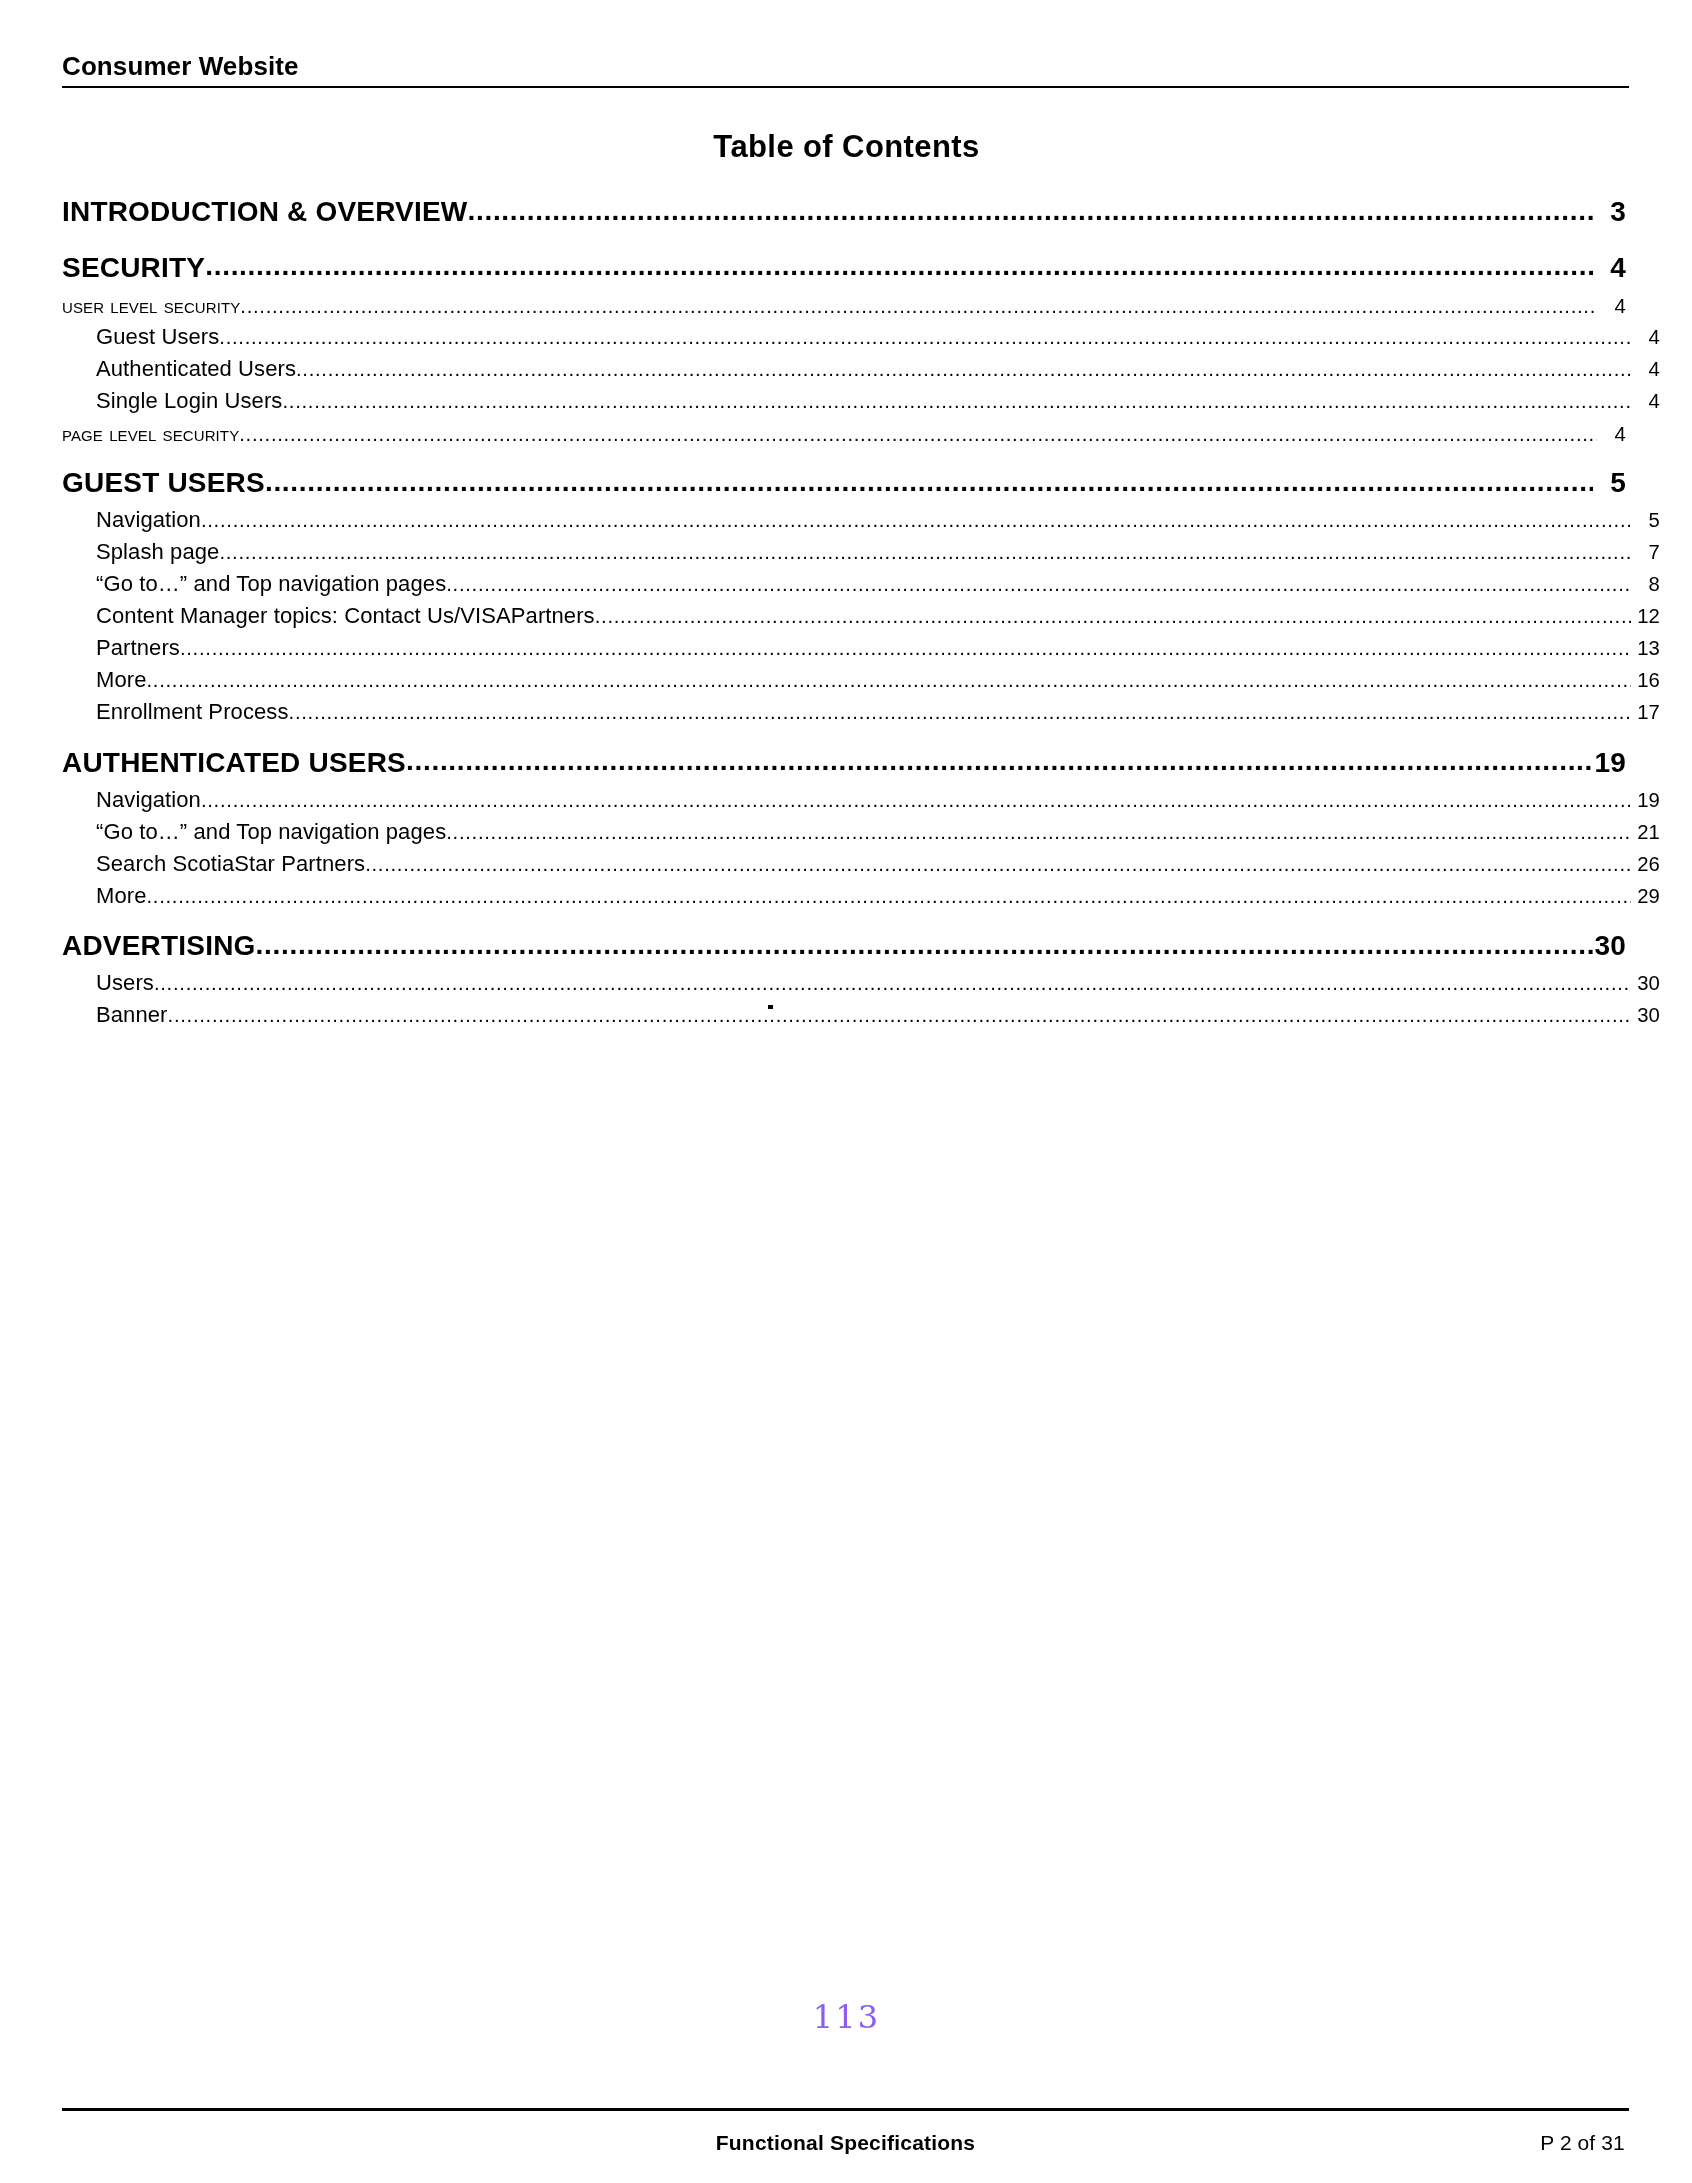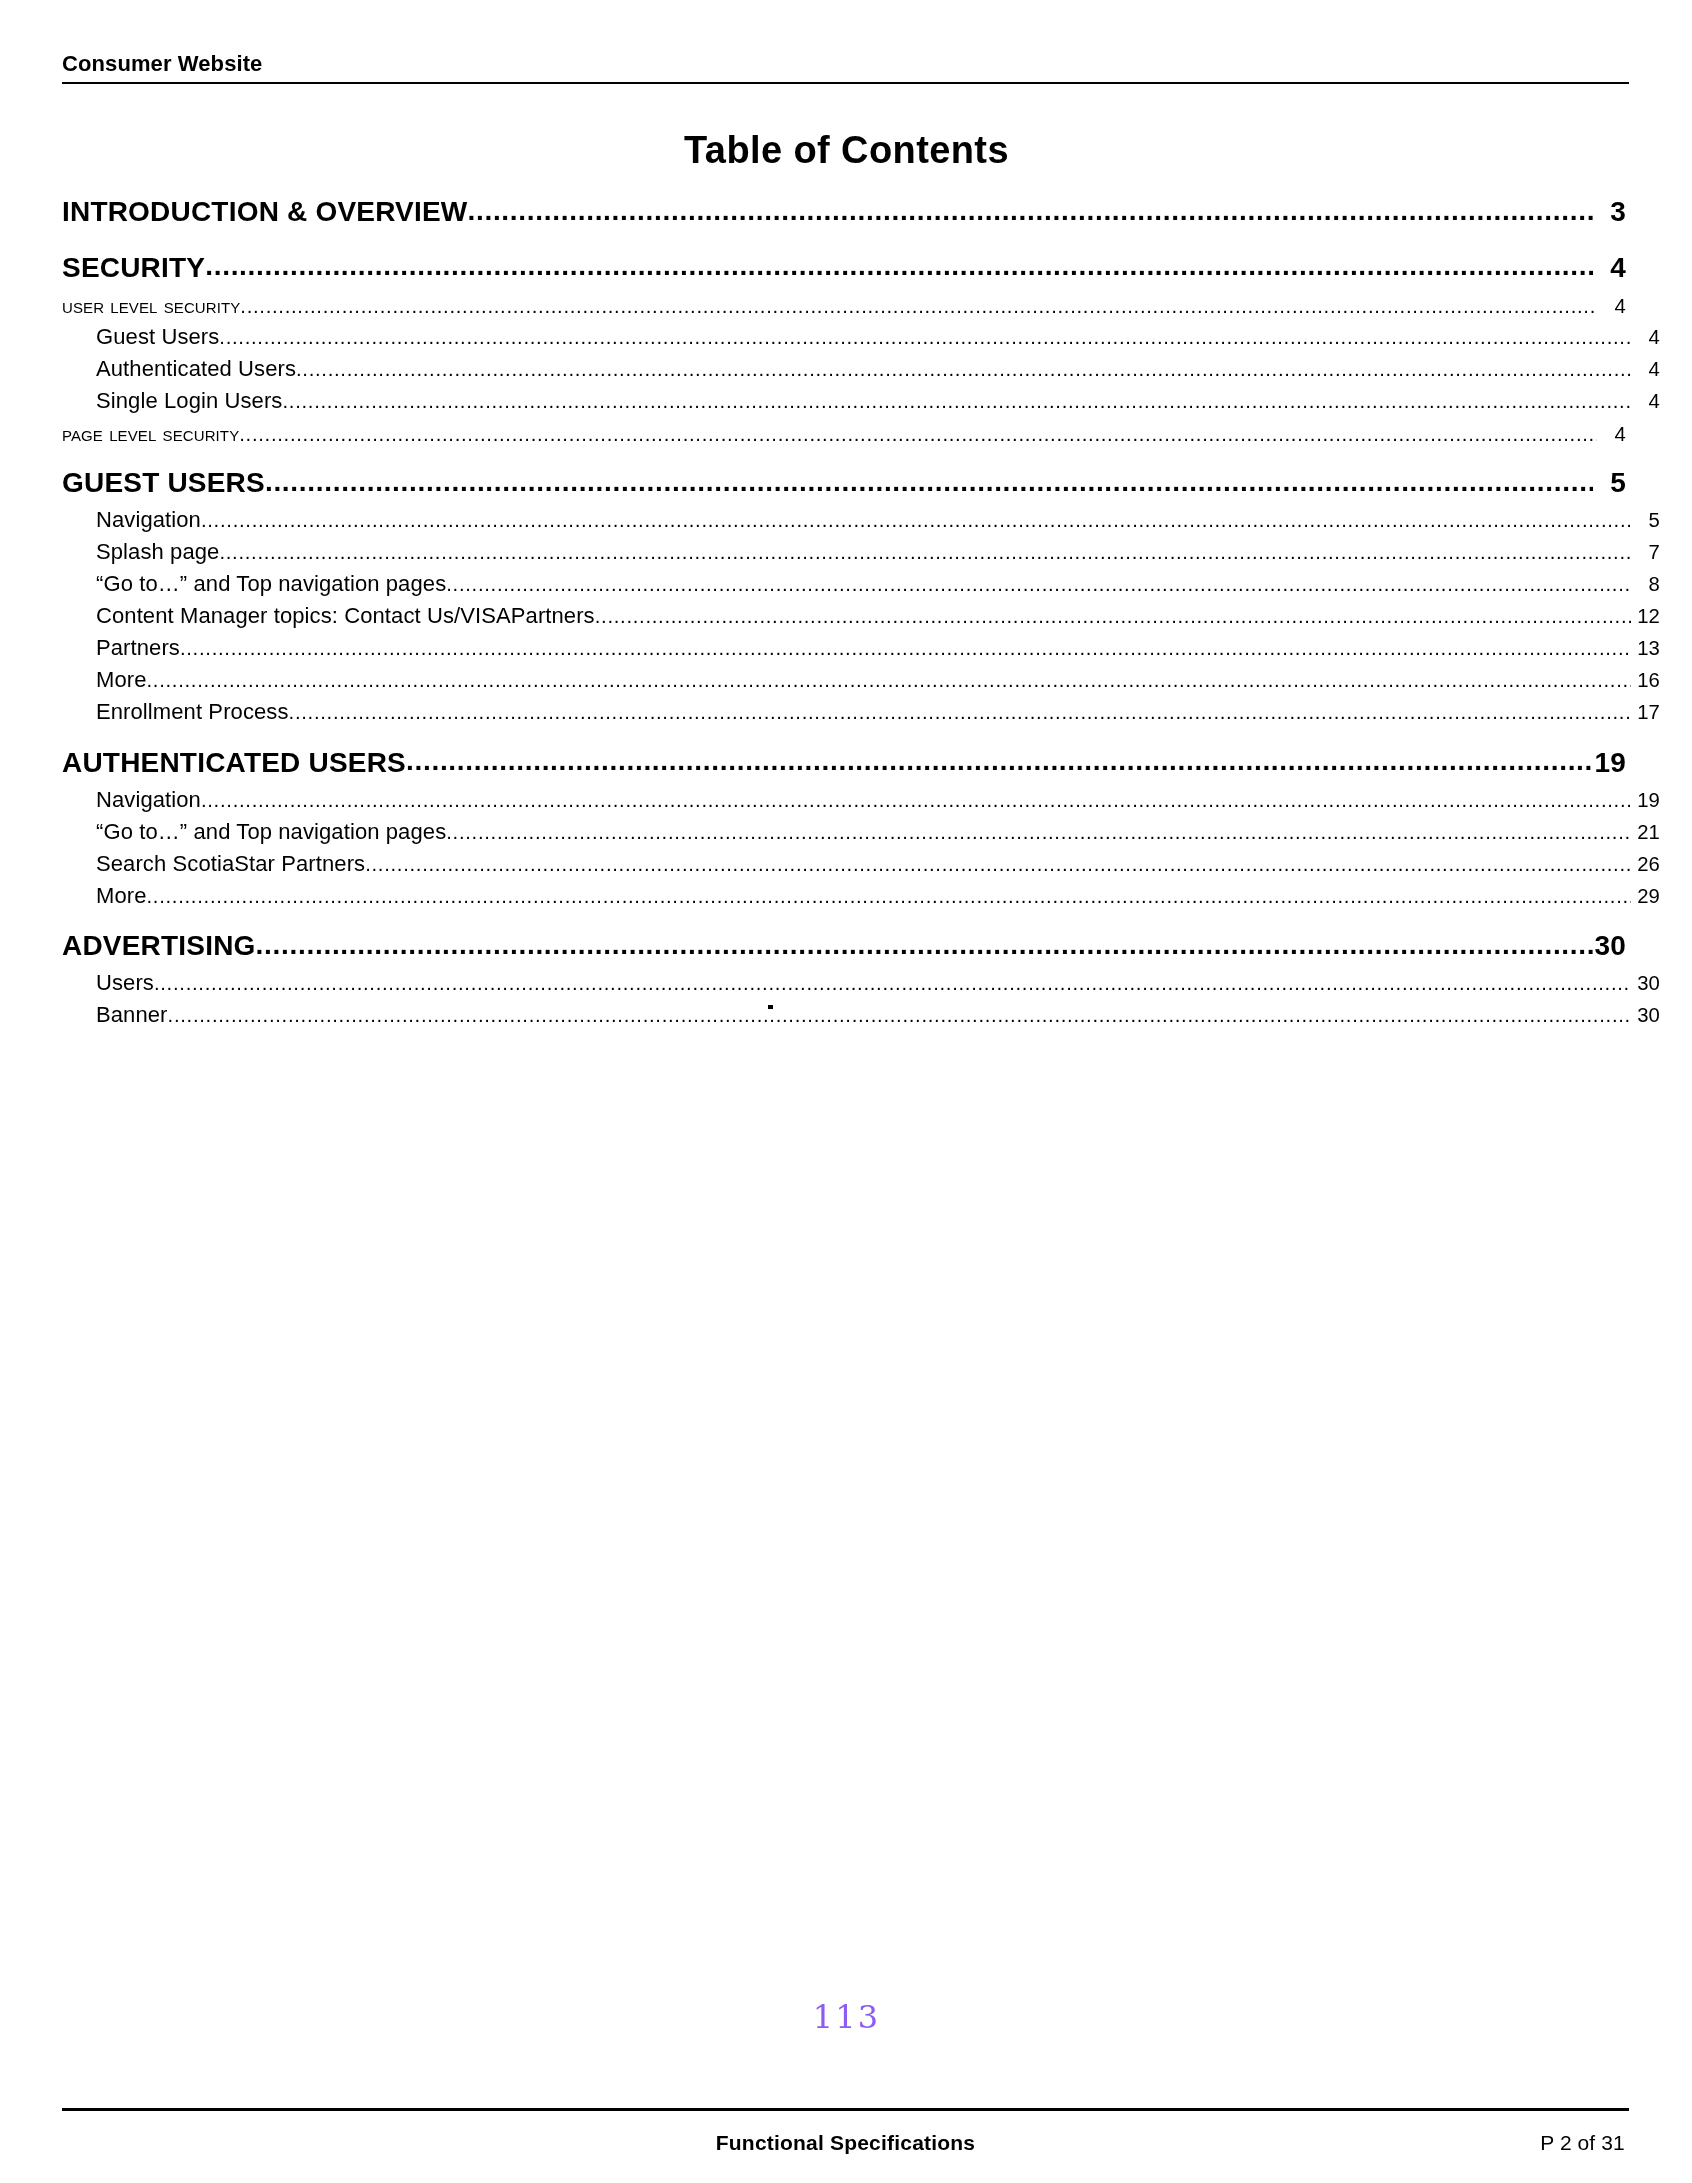--- a/index.html
+++ b/index.html
@@ -21,40 +21,40 @@
   }
 
   
   .header {
     position: absolute;
     left: 62px;
     top: 52px;
     width: 1567px;
   }
   .header-title {
-    font-size: 22px;
+    font-size: 26px;
     font-weight: bold;
     letter-spacing: 0.1px;
     line-height: 1.1;
     color: #000;
   }
   .header-rule {
     margin-top: 5.6px;
     border-top: 2.8px solid #000;
     width: 100%;
   }
 
   
   .toc-title {
     position: absolute;
     left: 0;
     top: 129px;
     width: 1693px;
     text-align: center;
-    font-size: 38px;
+    font-size: 31px;
     font-weight: bold;
     letter-spacing: 0.4px;
   }
 
   
   .toc {
     position: absolute;
     left: 62px;
     top: 191px;
     width: 1564px;

